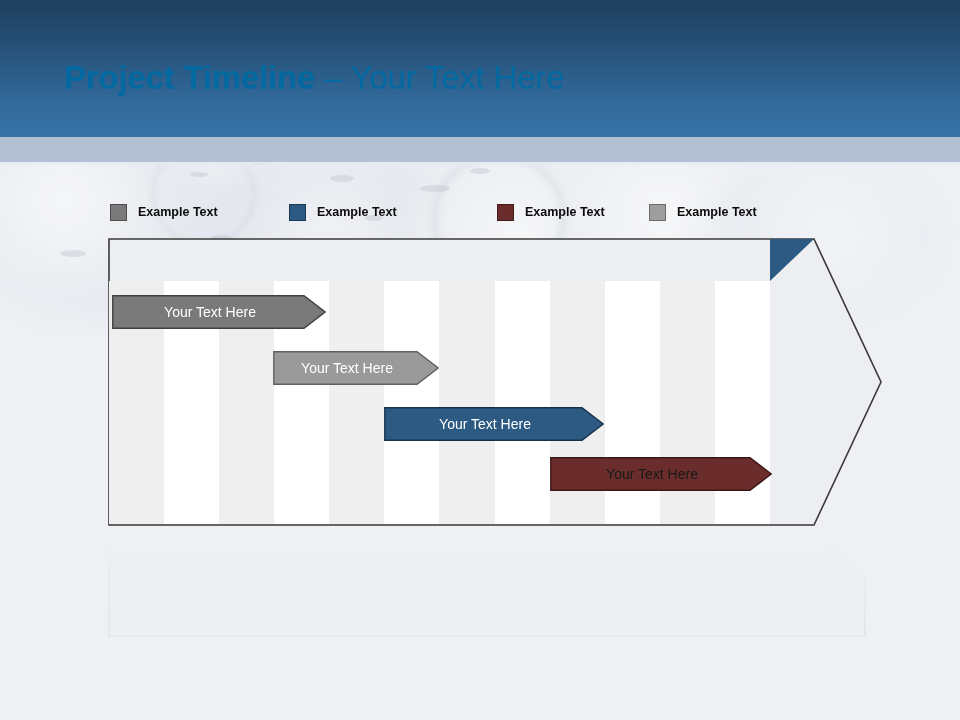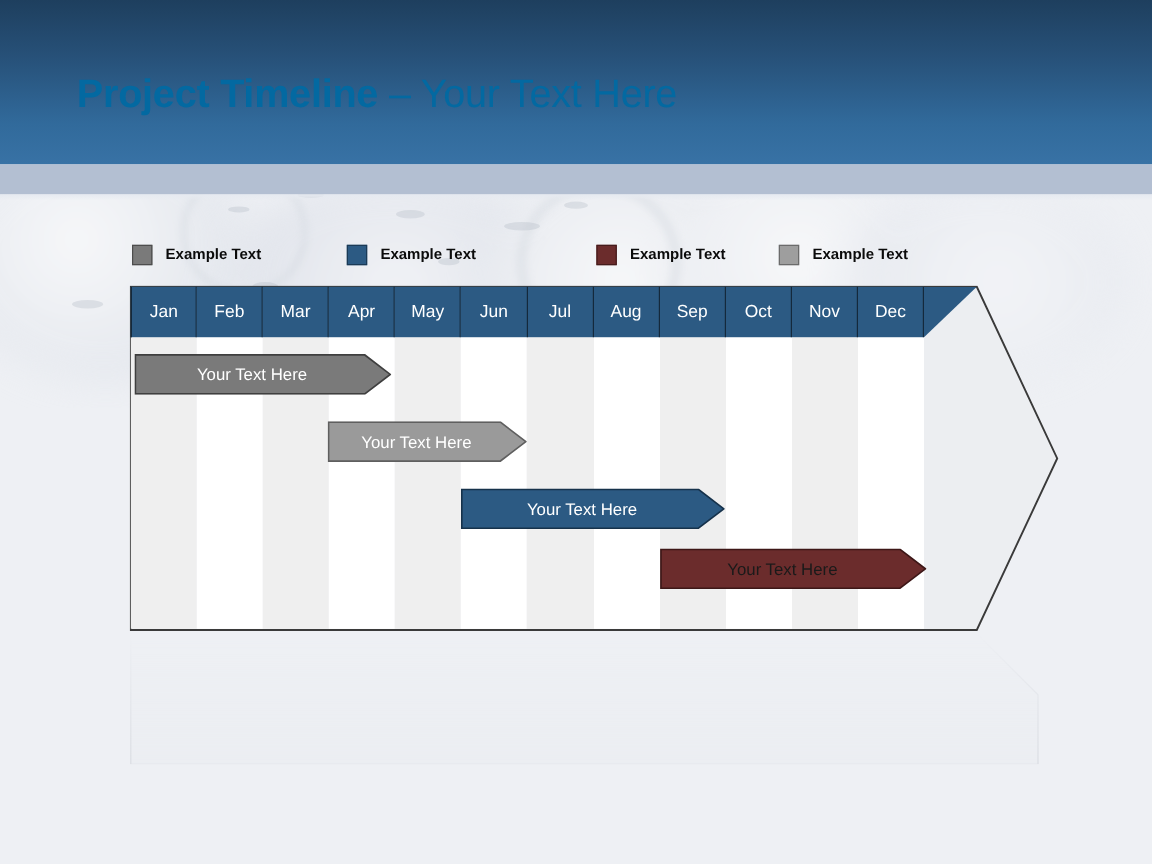--- a/index.html
+++ b/index.html
@@ -274,34 +274,20 @@
         <div class="grid-col odd" style="width: 55.1px;"></div>
         <div class="grid-col even" style="width: 55.1px;"></div>
         <div class="grid-col odd" style="width: 55.1px;"></div>
         <div class="grid-col even" style="width: 55.1px;"></div>
         <div class="grid-col odd" style="width: 55.1px;"></div>
         <div class="grid-col even" style="width: 55.1px;"></div>
         <div class="grid-col odd" style="width: 55.1px;"></div>
         <div class="grid-col even" style="width: 55.1px;"></div>
         <div class="grid-col odd" style="width: 55.1px;"></div>
         <div class="grid-col even" style="width: 55.1px;"></div>
-      </div>
-    <div class="month-row" id="month-row">
-        <div class="month-cell" style="width: 55.1px;">Jan</div>
-        <div class="month-cell" style="width: 55.1px;">Feb</div>
-        <div class="month-cell" style="width: 55.1px;">Mar</div>
-        <div class="month-cell" style="width: 55.1px;">Apr</div>
-        <div class="month-cell" style="width: 55.1px;">May</div>
-        <div class="month-cell" style="width: 55.1px;">Jun</div>
-        <div class="month-cell" style="width: 55.1px;">Jul</div>
-        <div class="month-cell" style="width: 55.1px;">Aug</div>
-        <div class="month-cell" style="width: 55.1px;">Sep</div>
-        <div class="month-cell" style="width: 55.1px;">Oct</div>
-        <div class="month-cell" style="width: 55.1px;">Nov</div>
-        <div class="month-cell" style="width: 55.1px;">Dec</div>
       </div>
     <div class="month-wedge"></div>
 
     <div id="bars">
         <div class="bar" style="left: 4px; top: 57px; width: 214px;">
           <svg class="bar-shape" viewBox="0 0 214 34" preserveAspectRatio="none">
             <polygon points="0.8,0.8 192,0.8 213.2,17 192,33.2 0.8,33.2" fill="#7a7a7a" stroke="#3f3f3f" stroke-width="1.4"></polygon>
           </svg>
           <div class="bar-label light" style="color: rgb(255, 255, 255);">Your  Text Here</div>
         </div>

